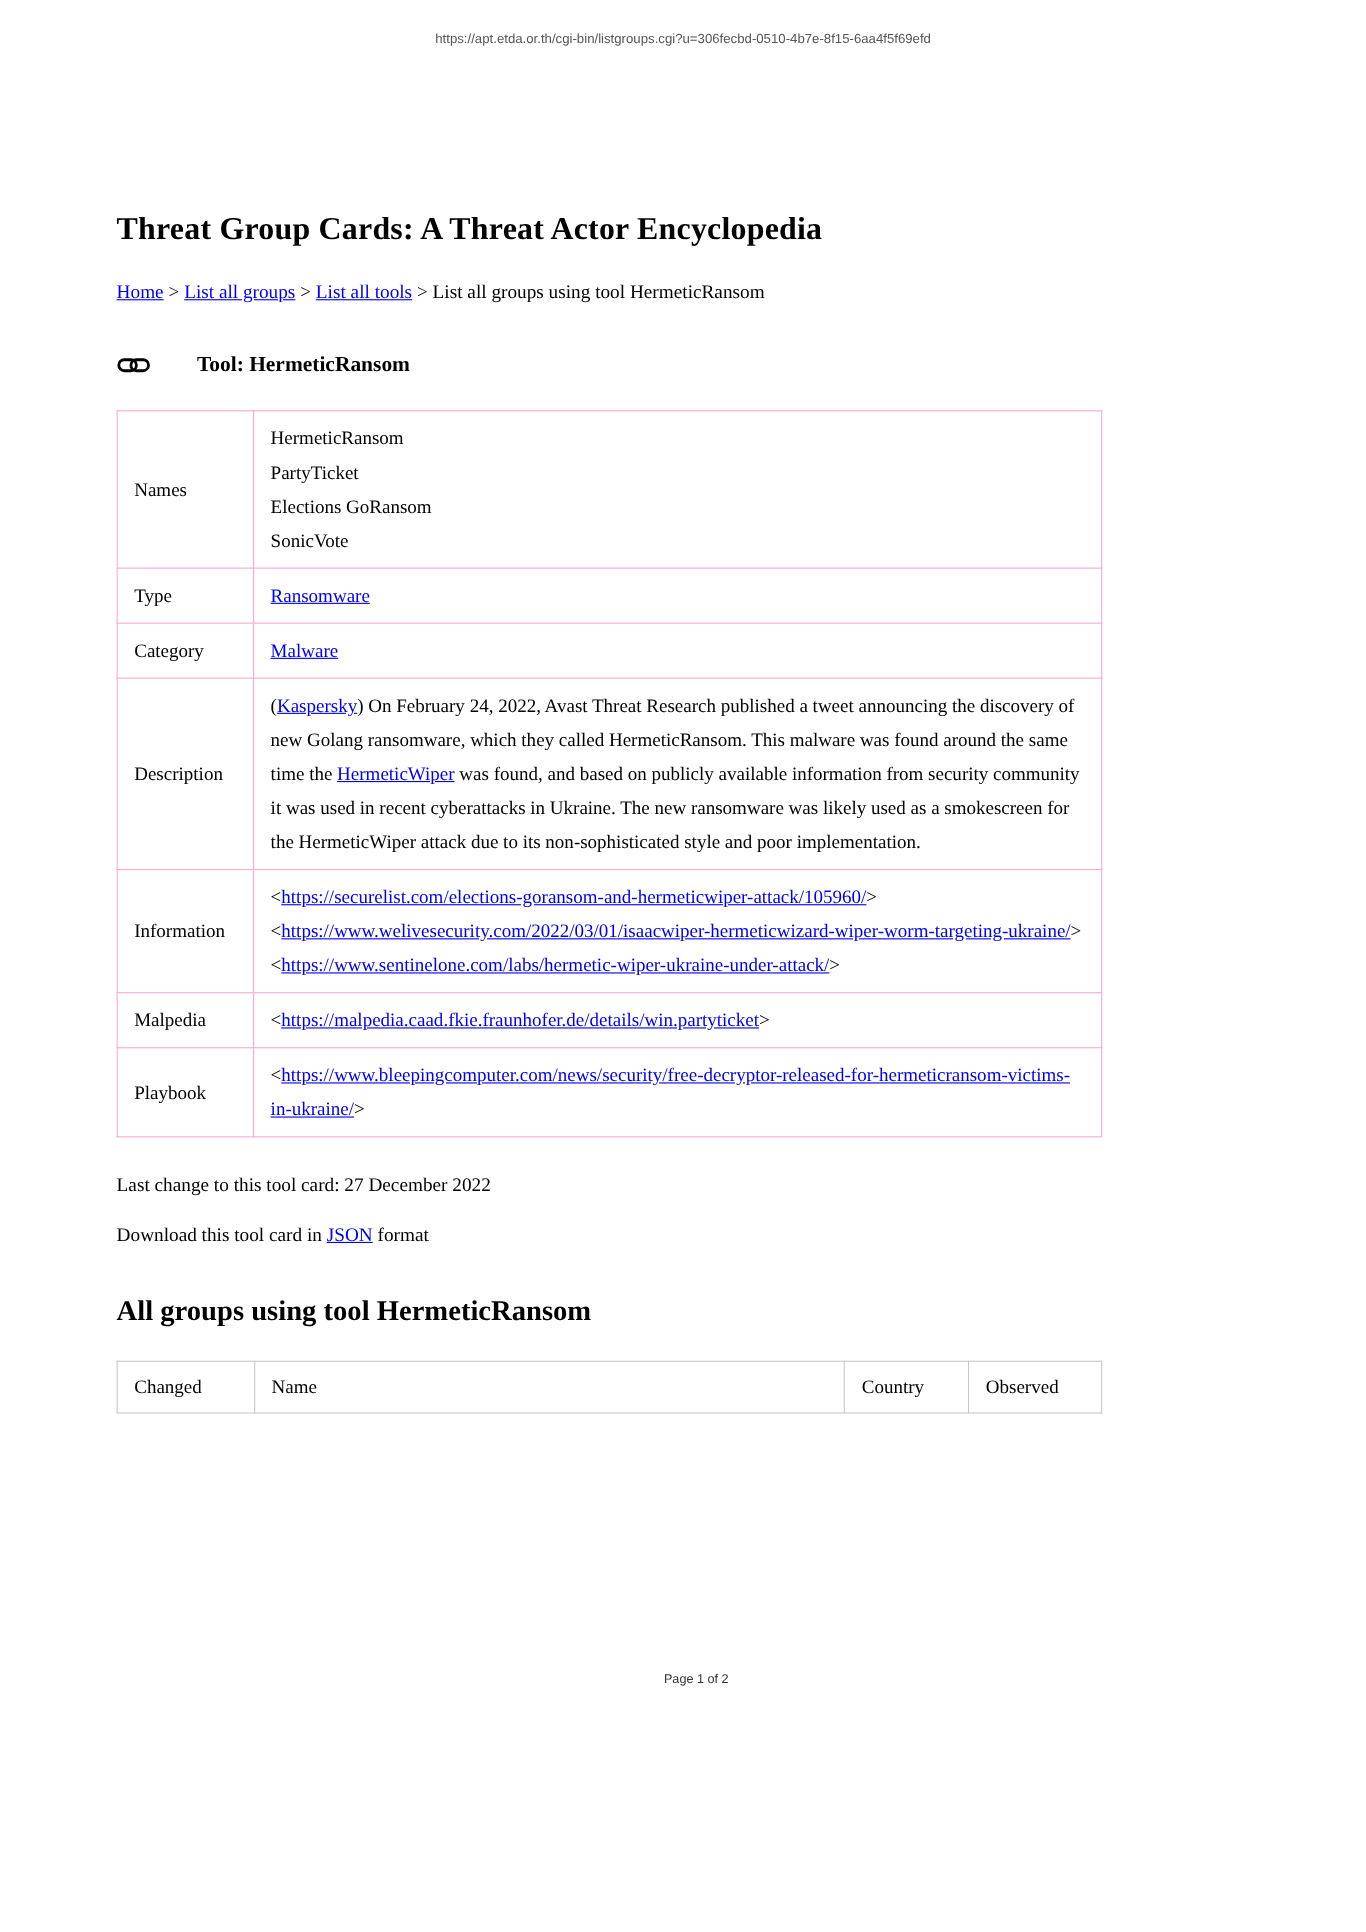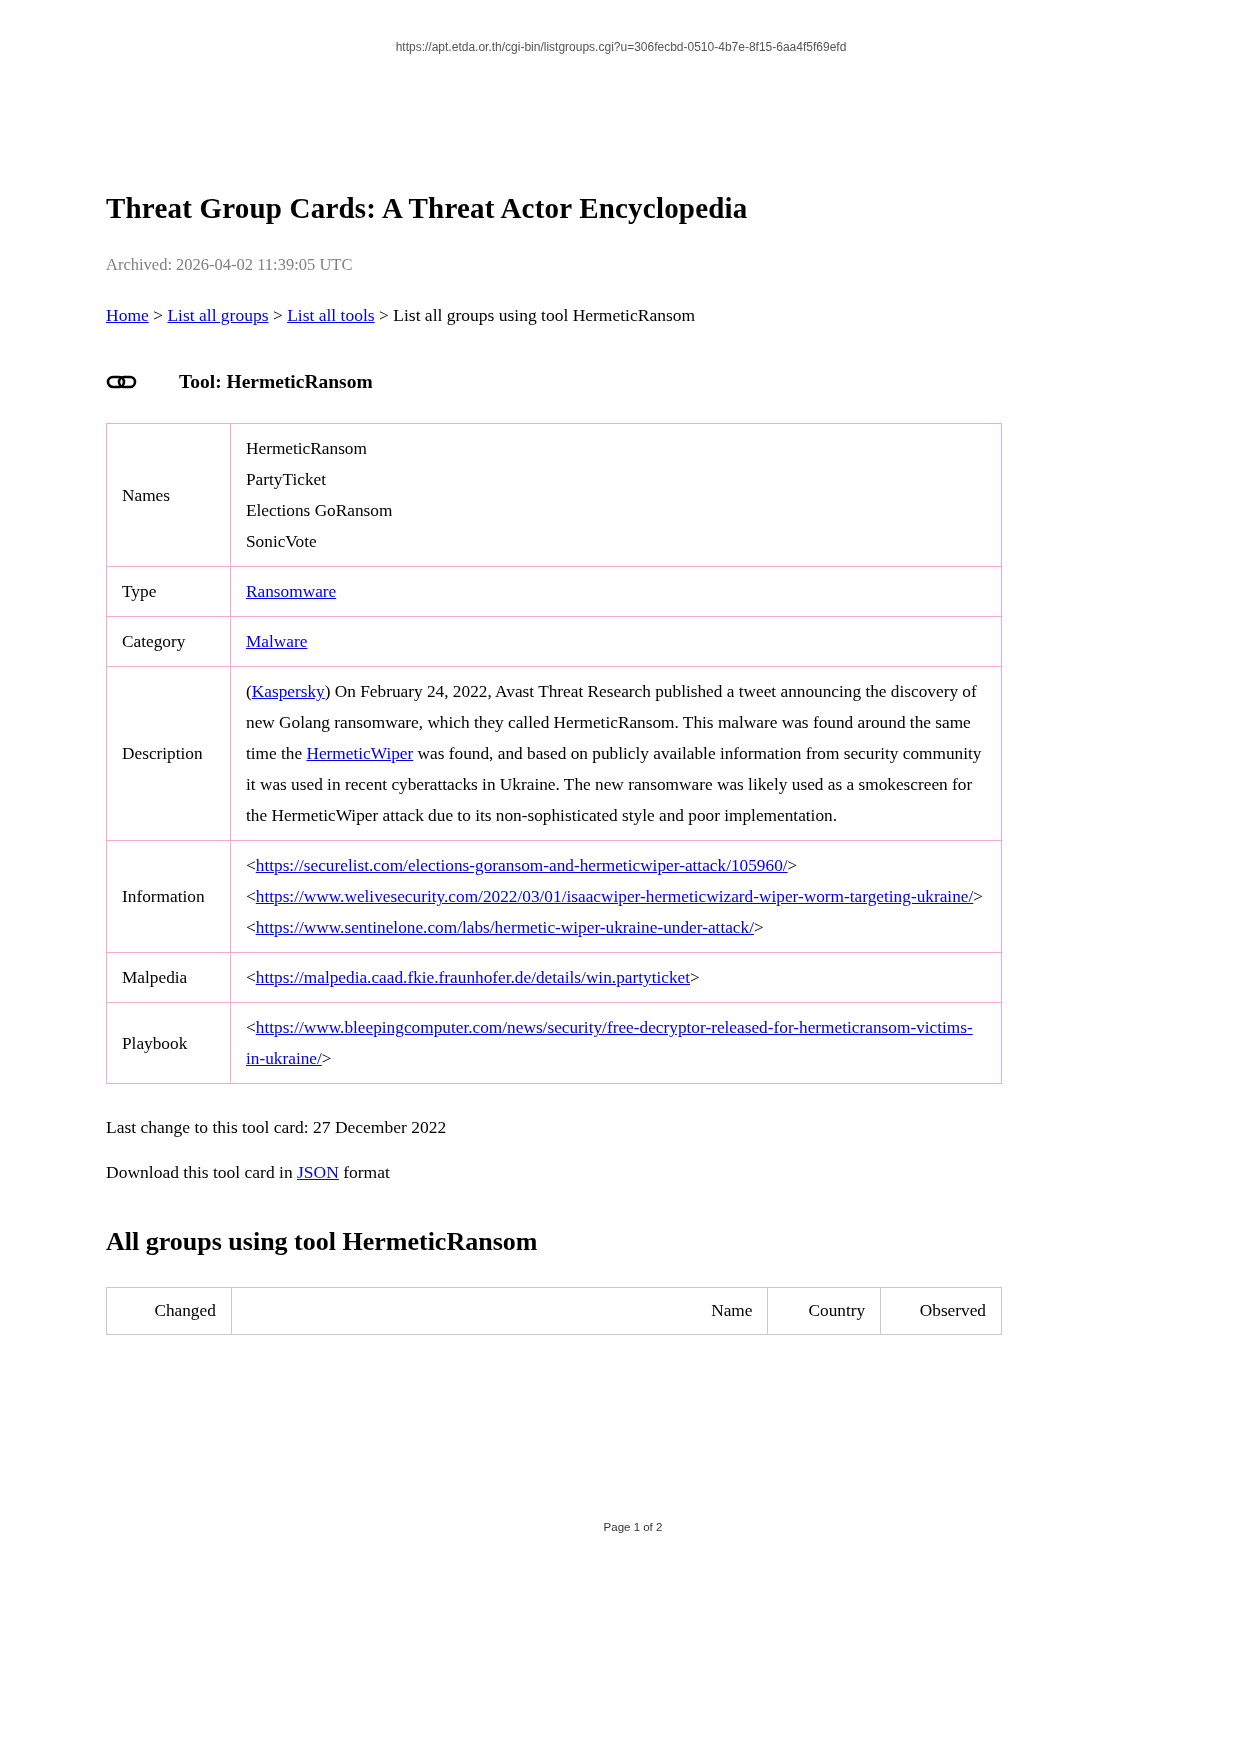--- a/index.html
+++ b/index.html
@@ -5,21 +5,21 @@
   * { margin: 0; padding: 0; box-sizing: border-box; }
   html, body { background: #ffffff; }
   body {
     width: 1242px; height: 1756px;
     position: relative;
     overflow: hidden;
     font-family: "Liberation Serif", serif;
     color: #000000;
   }
   .print-header {
-    position: absolute; top: 40px; left: 0; width: 100%;
+    position: absolute; top: 28px; left: 0; width: 100%;
     text-align: center;
     font-family: "Liberation Sans", sans-serif;
     font-size: 12px; color: #555555;
   }
   .print-footer {
     position: absolute; top: 1521px; left: 0; width: 100%;
     text-align: center;
     font-family: "Liberation Sans", sans-serif;
     font-size: 11.5px; color: #333333; padding-left: 24px;
   }
@@ -86,40 +86,39 @@
   }
   table.groups-table {
     margin-top: 30px;
     border-collapse: collapse;
     width: 896px;
     font-size: 17.3px;
   }
   table.groups-table th {
     border: 1px solid #c9c9c9;
     padding: 9px 15px;
-    text-align: right;
+    text-align: left;
     font-weight: normal;
     vertical-align: middle;
     line-height: 28px;
   }
   th.col-changed { width: 124px; }
   th.col-name { width: 533px; }
   th.col-country { width: 112px; }
   th.col-observed { width: 120px; }
 </style>
 </head>
 <body>
 
 <div class="print-header">https://apt.etda.or.th/cgi-bin/listgroups.cgi?u=306fecbd-0510-4b7e-8f15-6aa4f5f69efd</div>
 
 <div class="content">
 
   <h1 class="page-title">Threat Group Cards: A Threat Actor Encyclopedia</h1>
 
-  <div class="archived">Archived: 2026-04-02 11:39:05 UTC</div>
 
   <nav class="breadcrumb">
     <a class="link">Home</a>
     <span class="sep">&gt;</span>
     <a class="link">List all groups</a>
     <span class="sep">&gt;</span>
     <a class="link">List all tools</a>
     <span class="sep">&gt;</span>
     <span class="current">List all groups using tool HermeticRansom</span>
   </nav>

